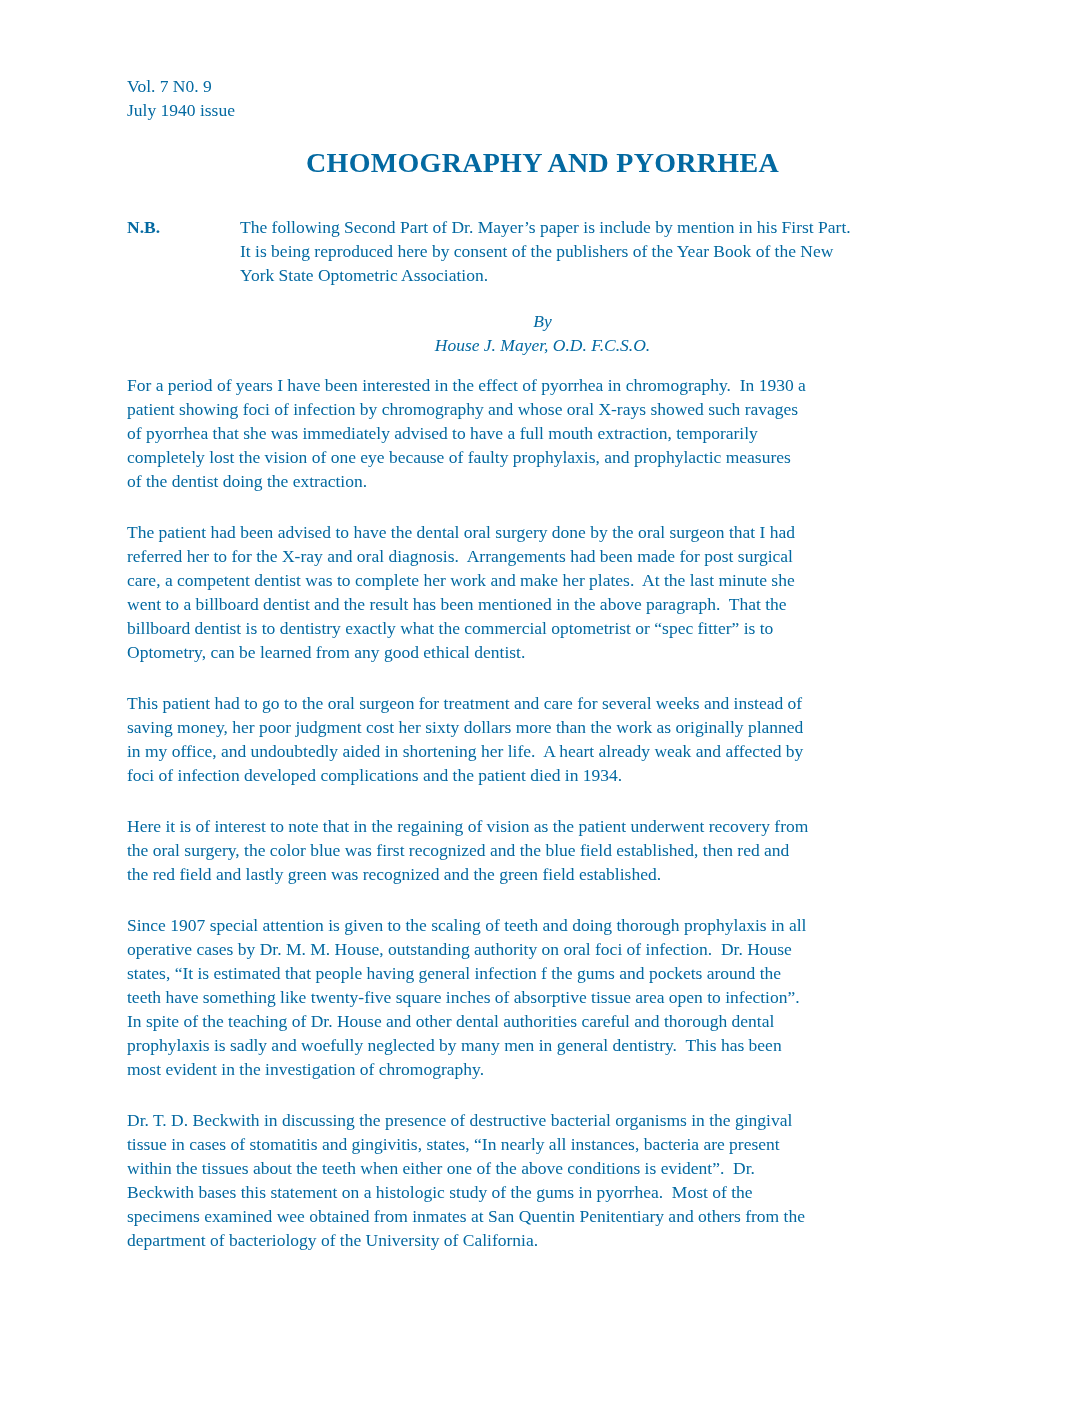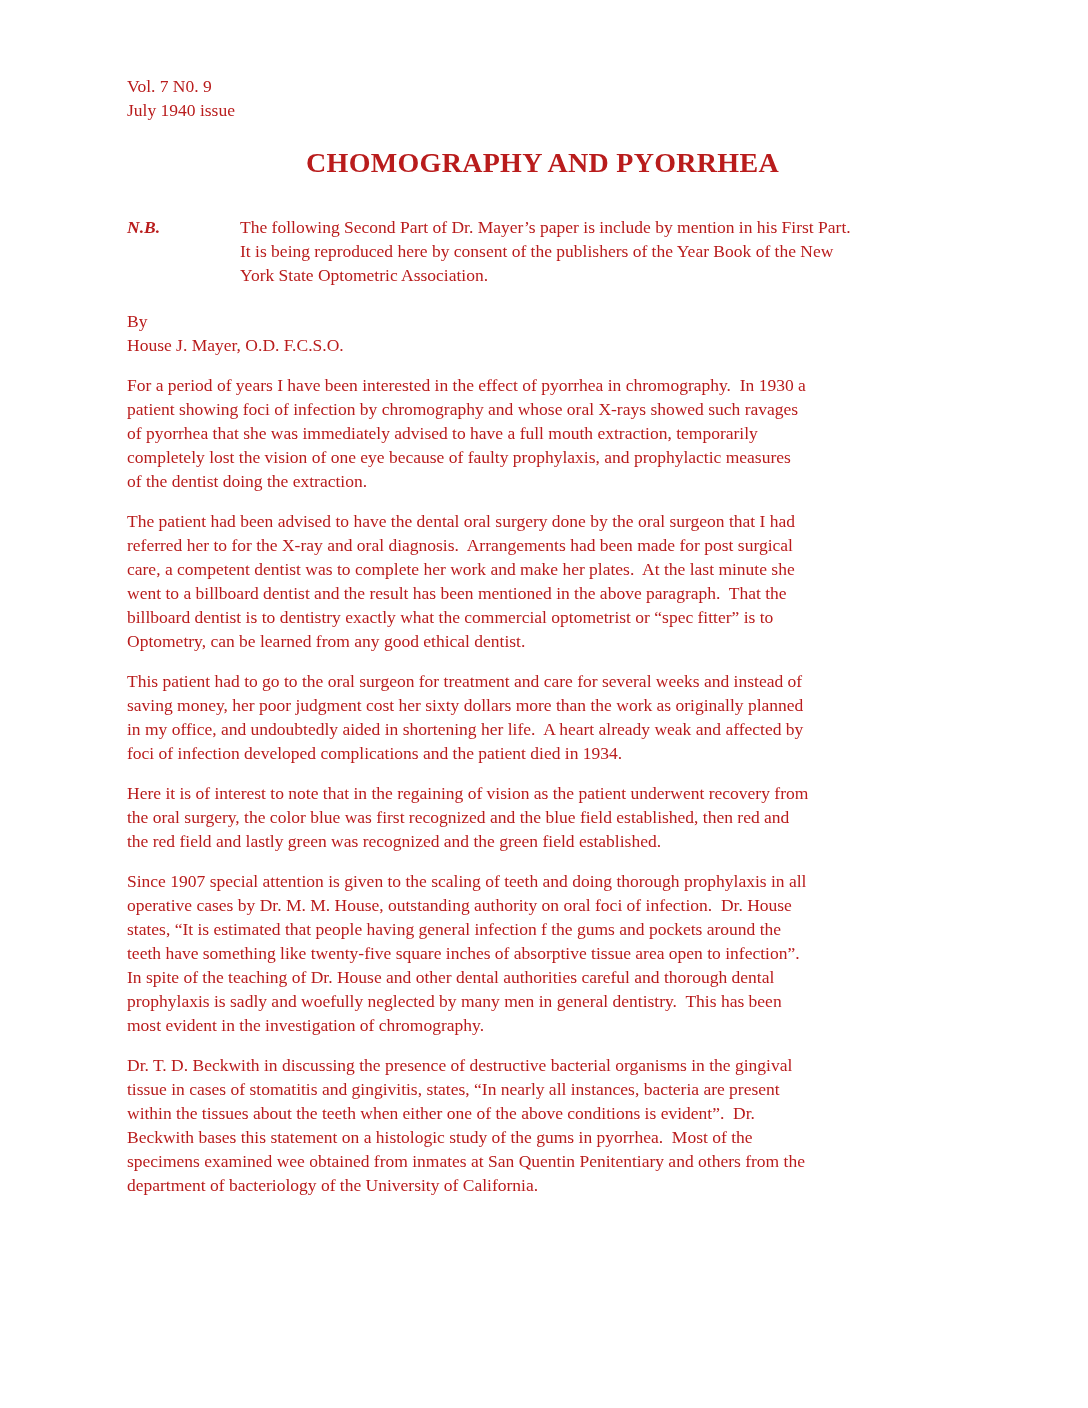--- a/index.html
+++ b/index.html
@@ -5,21 +5,21 @@
   html, body {
     margin: 0;
     padding: 0;
     background: #ffffff;
   }
   .page {
     position: relative;
     width: 1088px;
     height: 1408px;
     background: #ffffff;
-    color: #b91c1c;
+    color: #0369a1;
     font-family: "Liberation Serif", "DejaVu Serif", serif;
     font-size: 17.5px;
     line-height: 24px;
     box-sizing: border-box;
     padding: 74px 130px 0 127px;
     overflow: hidden;
   }
   .masthead {
     display: flex;
     justify-content: space-between;
@@ -36,32 +36,32 @@
     margin-top: 26px;
     letter-spacing: 0.3px;
   }
   .notice {
     display: flex;
     margin-top: 37px;
   }
   .notice-label {
     flex: 0 0 68px;
     font-weight: bold;
-    font-style: italic;
   }
   .pre {
     white-space: pre-wrap;
     margin-left: 45px;
   }
   .byline {
-    text-align: left;
+    text-align: center;
     margin-top: 22px;
+    font-style: italic;
   }
   .para {
-    margin-top: 16px;
+    margin-top: 27px;
     white-space: pre-wrap;
   }
   .para.first {
     margin-top: 16px;
   }
 </style>
 </head>
 <body>
 
 <div class="page">

